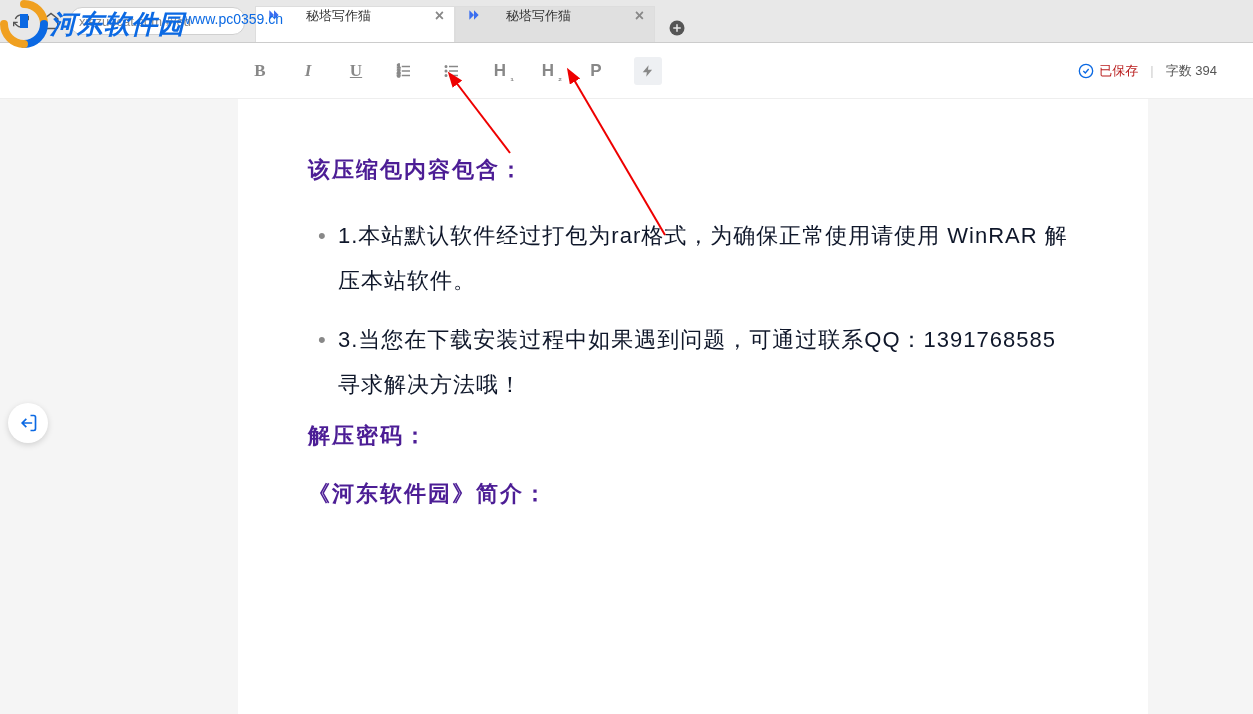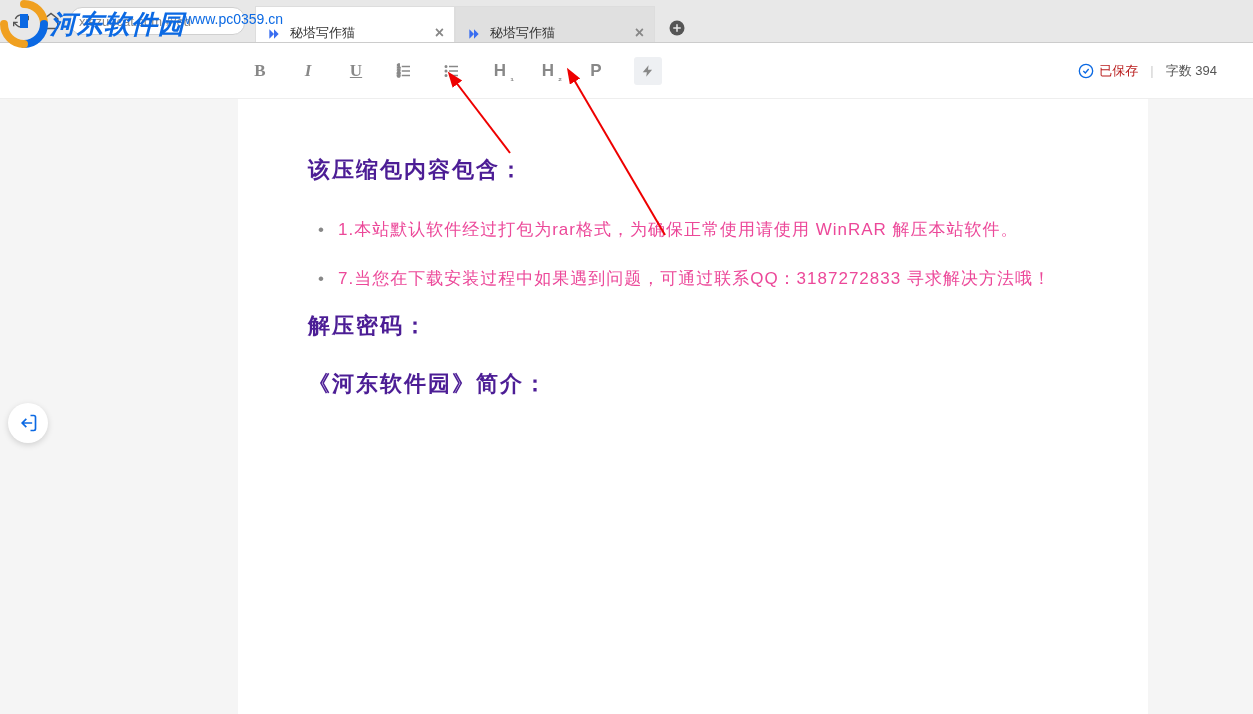--- a/index.html
+++ b/index.html
@@ -4,21 +4,21 @@
 <style>
   * { margin: 0; padding: 0; box-sizing: border-box; }
   body { font-family: "Microsoft YaHei", Arial, sans-serif; background: #f5f5f5; overflow: hidden; width: 1253px; height: 714px; position: relative; }
 
   
   .browser-bar { height: 43px; background: #e8e8e8; display: flex; align-items: center; padding-left: 10px; border-bottom: 1px solid #ccc; }
   .nav-icons { display: flex; gap: 8px; align-items: center; }
   .nav-btn { width: 22px; height: 22px; display:flex; align-items:center; justify-content:center; color:#555; cursor:pointer; }
   .url-box { margin-left: 8px; background:#fff; border:1px solid #d0d0d0; border-radius:12px; height:28px; display:flex; align-items:center; padding:0 8px; font-size:13px; color:#888; width:175px; }
   .tabs { display:flex; margin-left:10px; height:100%; align-items:flex-end; }
-  .tab { height:36px; width:200px; background:#fff; border:1px solid #ddd; border-bottom:none; display:flex; align-items:flex-end; padding:0 10px; font-size:13px; color:#333; gap:8px; position:relative; }
+  .tab { height:36px; width:200px; background:#fff; border:1px solid #ddd; border-bottom:none; display:flex; align-items:flex-start; padding:0 10px; font-size:13px; color:#333; gap:24px; position:relative; }
   .tab.inactive { background:#e0e0e0; }
   .tab-icon { width:16px; height:16px; display:flex; align-items:center; justify-content:center; }
   .tab-close { margin-left:auto; color:#888; cursor:pointer; font-size:16px; font-weight:bold; }
   .add-tab { width:28px; height:28px; display:flex; align-items:center; justify-content:center; color:#555; margin-left:8px; cursor:pointer; font-size:22px; }
 
   
   .app { position:absolute; top:43px; left:0; right:0; bottom:0; background:#f5f5f5; }
 
   
   .left-rail { position:absolute; left:8px; top:360px; width:40px; height:40px; border-radius:50%; background:#fff; box-shadow:0 2px 6px rgba(0,0,0,.15); display:flex; align-items:center; justify-content:center; color:#0b69e3; cursor:pointer; }
@@ -33,21 +33,21 @@
 
   .status-area { margin-left:auto; display:flex; align-items:center; gap:12px; font-size:13px; color:#555; }
   .status-check { color:#b91c1c; display:flex; align-items:center; gap:5px; }
   .divider { color:#ccc; }
 
   
   .editor-wrap { position:absolute; top:56px; left:238px; right:105px; bottom:0; background:#fff; overflow:auto; padding:56px 70px 40px 70px; }
   .editor-wrap h2 { font-size:22px; font-weight:600; color:#4c1d95; margin-bottom:28px; margin-top:10px; letter-spacing:2px; }
   .editor-wrap h2.first { margin-top:0; }
   .editor-wrap ul { list-style:none; padding-left:30px; }
-  .editor-wrap li { position:relative; font-size:17px; line-height:2.05; color:#ec4899; margin-bottom:14px; letter-spacing:1px; }
+  .editor-wrap li { position:relative; font-size:22px; line-height:2.05; color:#0f172a; margin-bottom:14px; letter-spacing:1px; }
   .editor-wrap li::before { content:"•"; position:absolute; left:-20px; top:0; color:#888; }
 
   
   .arrow-svg { position:absolute; pointer-events:none; z-index:100; }
 
   
   .watermark { position:absolute; top:0; left:0; z-index:200; pointer-events:none; display:flex; align-items:center; }
   .wm-logo { width:48px; height:48px; }
   .wm-text { display:flex; flex-direction:row; margin-left:2px; }
   .wm-cn { font-size:26px; font-weight:700; font-style:italic; color:#0b69e3; letter-spacing:1px; line-height:1; }
@@ -155,21 +155,21 @@
   <div class="left-rail">
     <svg width="20" height="20" viewBox="0 0 24 24" fill="none" stroke="#0b69e3" stroke-width="2">
         <path d="M15 3h4a2 2 0 012 2v14a2 2 0 01-2 2h-4M10 17l-5-5 5-5M5 12h12"></path>
       </svg>
   </div>
 
   <div class="editor-wrap">
     <h2 class="first">该压缩包内容包含：</h2>
     <ul>
       <li>1.本站默认软件经过打包为rar格式，为确保正常使用请使用 WinRAR 解压本站软件。</li>
-      <li>7.当您在下载安装过程中如果遇到问题，可通过联系QQ：3187272833 寻求解决方法哦！</li>
+      <li>3.当您在下载安装过程中如果遇到问题，可通过联系QQ：1391768585 寻求解决方法哦！</li>
     </ul>
     <h2>解压密码：</h2>
     <h2>《河东软件园》简介：</h2>
   </div>
 
   <svg class="arrow-svg" style="left:430px; top:20px;" width="90" height="100">
     <defs>
         <marker id="ah1" markerWidth="10" markerHeight="10" refX="2" refY="3" orient="auto">
           <path d="M0,0 L0,6 L8,3 z" fill="#e00"></path>
         </marker>

